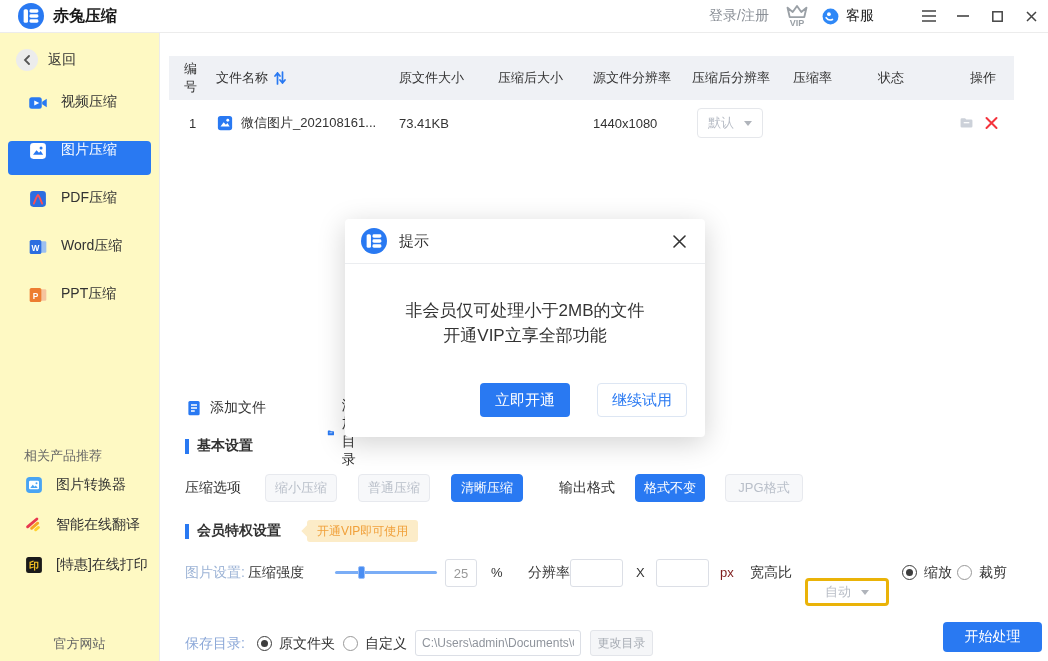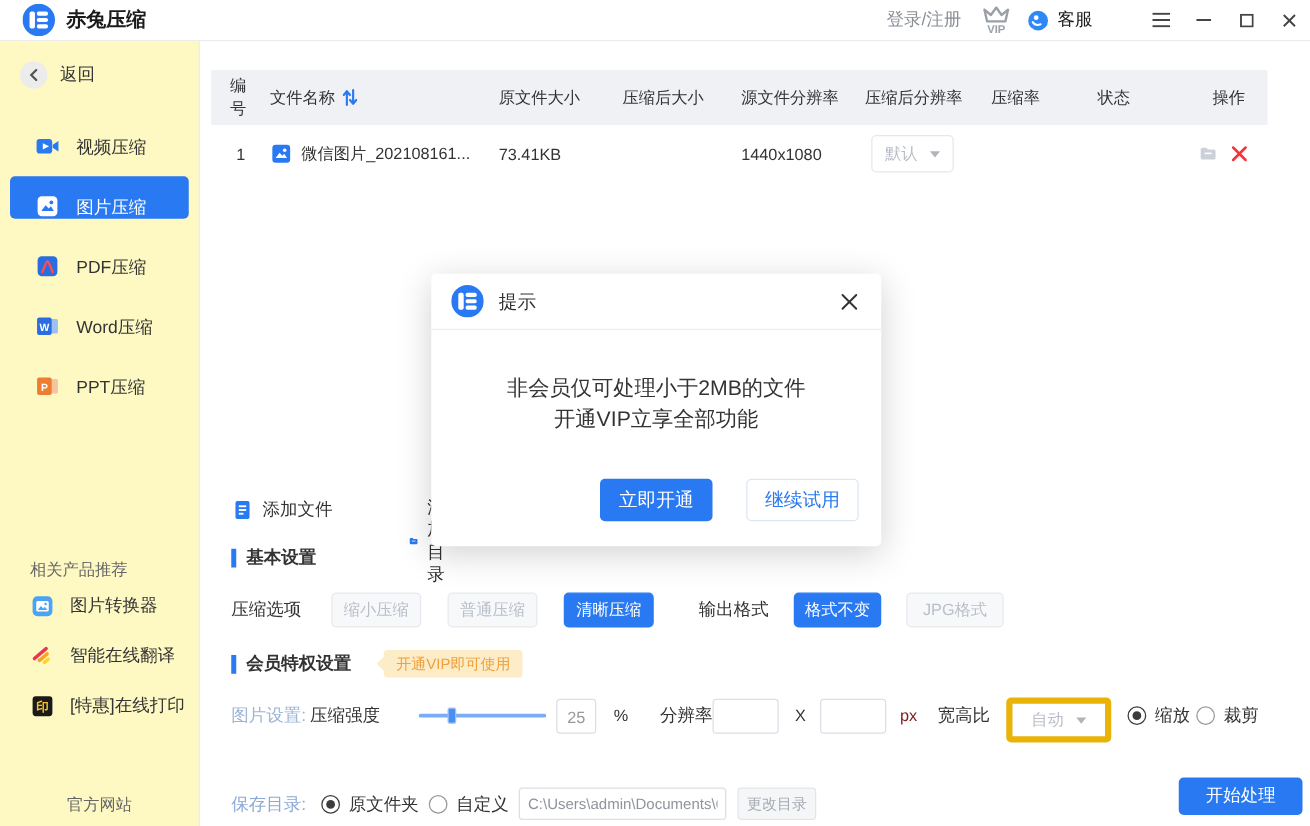--- a/index.html
+++ b/index.html
@@ -22,21 +22,21 @@
   .winbtn { width:34px; height:33px; display:flex; align-items:center; justify-content:center; cursor:pointer; }
 
   
   .sidebar { position:absolute; left:0; top:33px; width:160px; height:628px;
     border-right:1px solid #ececec; background:#fef9c3; z-index:4; }
   .back-row { display:flex; align-items:center; margin:16px 0 0 16px; cursor:pointer; }
   .back-circle { width:22px; height:22px; border-radius:50%; background:#ececec;
     display:flex; align-items:center; justify-content:center; }
   .back-label { font-size:14px; color:#333; margin-left:10px; }
   .nav { margin-top:22px; }
-  .nav-item { display:flex; align-items:flex-end; height:34px; margin:0 8px 14px 8px;
+  .nav-item { display:flex; align-items:flex-start; height:34px; margin:0 8px 14px 8px;
     padding-left:20px; border-radius:4px; cursor:pointer; }
   .nav-item .nav-icon { width:20px; height:20px; flex:none; }
   .nav-item .nav-label { font-size:14px; color:#333; margin-left:13px; }
   .nav-item.active { background:#2979f2; }
   .nav-item.active .nav-label { color:#fff; }
   .related-header { margin:128px 0 0 24px; font-size:13px; color:#666; }
   .rel-item { display:flex; align-items:center; height:40px; padding-left:24px; cursor:pointer; }
   .rel-item .rel-icon { width:20px; height:20px; flex:none; }
   .rel-item .rel-label { font-size:14px; color:#333; margin-left:12px; }
   .site-footer { position:absolute; bottom:8px; left:0; width:100%; text-align:center;
@@ -96,22 +96,22 @@
   .img-row { position:absolute; left:0; top:558px; width:1048px; height:30px; z-index:1; }
   .abs { position:absolute; }
   .lbl-blue { font-size:14px; color:#9db4d6; }
   .lbl-dark { font-size:14px; color:#333; }
   .lbl-sm { font-size:13px; color:#333; }
   .mini-input { height:28px; border:1px solid #dcdfe6; border-radius:3px; background:#fff;
     font-size:13px; color:#999; text-align:center; font-family:inherit; outline:none; }
   .slider { left:335px; top:13px; width:102px; height:3px; background:#7aadf6; border-radius:2px; cursor:pointer; }
   .slider-handle { position:absolute; left:23px; top:-5px; width:7px; height:13px;
     background:#4a8ef3; border:1px solid #9cc0f8; border-radius:2px; }
-  .dd-box { height:36px; border:5px solid #eab308; border-radius:4px; background:#fff;
-    display:flex; align-items:center; justify-content:center; font-size:13px; color:#b9bec7; cursor:pointer; }
+  .dd-box { height:28px; border:3px solid #eab308; border-radius:4px; background:#fff;
+    display:flex; align-items:center; justify-content:center; font-size:13px; color:#b9bec7; cursor:pointer;margin-top:20px; }
   .radio { width:15px; height:15px; border-radius:50%; border:1px solid #999; background:#fff; cursor:pointer; }
   .radio.checked { border:1px solid #3c3c3c; display:flex; align-items:center; justify-content:center; }
   .radio.checked::after { content:""; width:7px; height:7px; border-radius:50%; background:#3c3c3c; }
 
   
   .save-row { position:absolute; left:0; top:622px; width:1048px; height:36px; z-index:1; }
   .path-input { font-size:12px; color:#8f949c; text-align:left; padding:0 6px; white-space:nowrap; overflow:hidden; }
   .chg-btn { position:absolute; left:590px; top:8px; width:63px; height:26px; background:#f5f6f8;
     border:1px solid #e3e5ea; border-radius:3px; font-size:12px; color:#a6abb3;
     display:flex; align-items:center; justify-content:center; cursor:pointer; }

